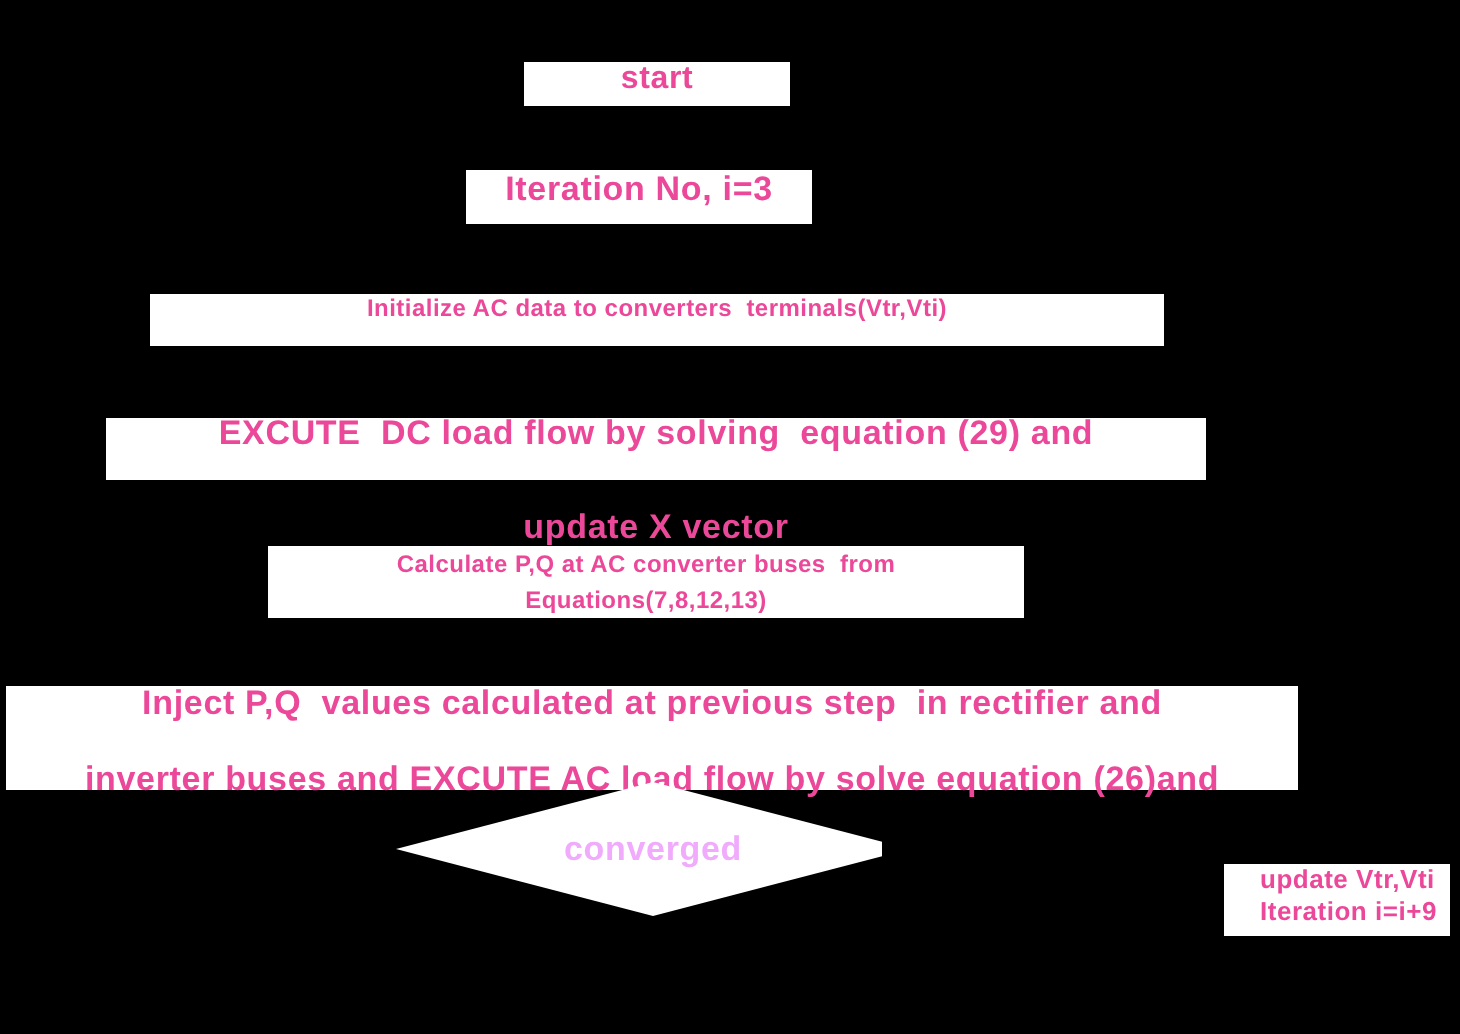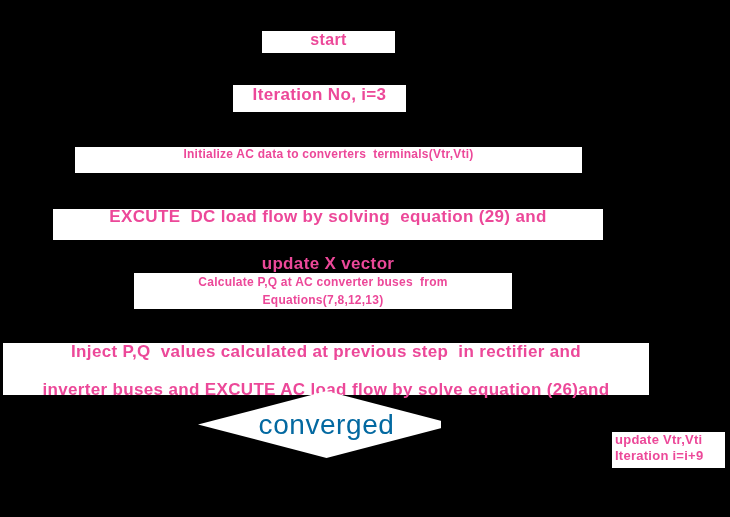--- a/index.html
+++ b/index.html
@@ -32,44 +32,44 @@
     display: block;
   }
   
   #n-start      { left: 262px; top: 3px;   width: 133px; height: 22px; font-size: 16px; }
   #n-iteration  { left: 233px; top: 57px;  width: 173px; height: 27px; font-size: 17px; }
   #n-initialize { left: 75px;  top: 119px; width: 507px; height: 26px; font-size: 12px; }
   #n-dcload     { left: 53px;  top: 181px; width: 550px; height: 31px; font-size: 17px; line-height: 15px; gap: 32px; }
   #n-calcpq     { left: 134px; top: 245px; width: 378px; height: 36px; font-size: 12px; line-height: 18px; }
   #n-inject     { left: 3px;   top: 315px; width: 646px; height: 52px; font-size: 17px; line-height: 17px; gap: 21px; }
   #n-update     { left: 612px; top: 404px; width: 113px; height: 36px; font-size: 13px; line-height: 16px;
-                  align-items: flex-start; text-align: left; padding-left: 3px; box-sizing: border-box; }
+                  align-items: flex-start; text-align: left; padding-left: 18px; box-sizing: border-box; }
   #n-stop       { left: 270px; top: 489px; width: 120px; height: 26px; font-size: 17px; }
 
   
   .diamond-wrap {
     position: absolute;
     left: 198px; top: 391px;
     width: 257px; height: 67px;
   }
   .diamond-shape {
     position: absolute;
     inset: 0;
     background: #fff;
     clip-path: polygon(50% 0%, 100% 50%, 50% 100%, 0% 50%);
   }
   .diamond-label {
     position: absolute;
     inset: 0;
     display: flex;
     align-items: center;
     justify-content: center;
-    color: #0369a1;
-    font-weight: normal;
-    font-size: 28px;
+    color: #f0abfc;
+    font-weight: bold;
+    font-size: 17px;
     letter-spacing: 0.02em;
   }
 
   
   .arrowhead {
     position: absolute;
     background: #000;
   }
   #ah-dcload {
     left: 597px; top: 189px;

